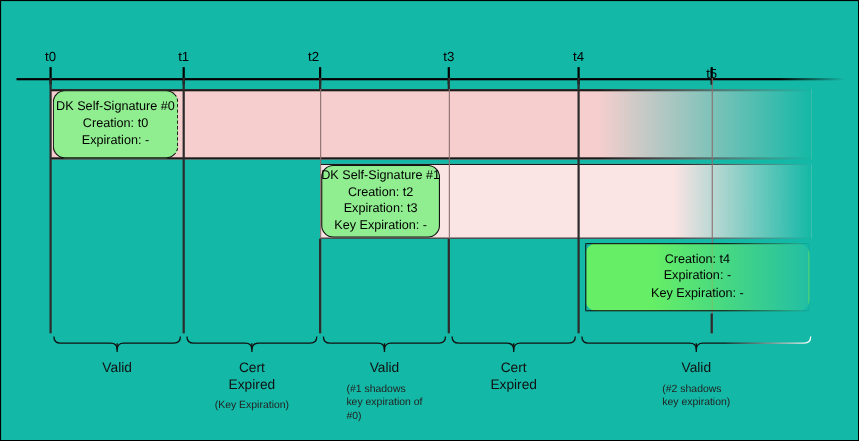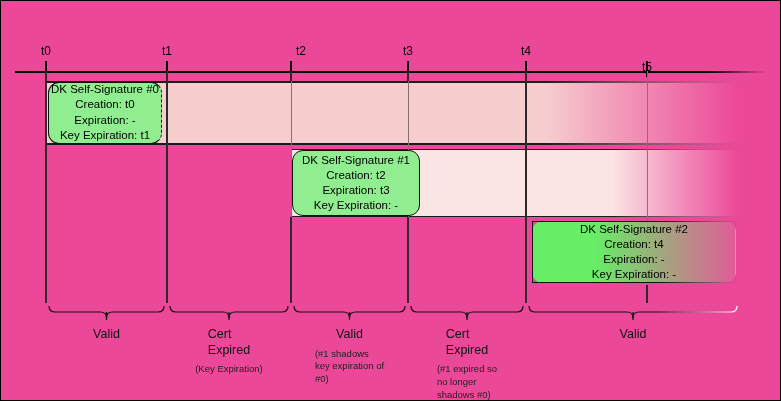--- a/index.html
+++ b/index.html
@@ -1,20 +1,20 @@
 <!DOCTYPE html>
 <html><head>
 <meta charset="utf-8">
 <style>
   html,body{margin:0;padding:0;background:#ffffff;}
   body{font-family:"Liberation Sans","DejaVu Sans",sans-serif;}
   #canvas{
     position:relative;
     width:781px;height:401px;
-    background:#ec4899;
+    background:#14b8a6;
     border:1px solid #000000;
     box-sizing:border-box;
     overflow:hidden;
   }
   .tick-label{
     position:absolute;
     font-size:12px;
     color:#000;
     line-height:1;
     white-space:nowrap;
@@ -73,21 +73,21 @@
     border-right:1.6px dashed #111;
   }
   .brace-wrap{
     position:absolute;
     display:flex;
     flex-direction:column;
     align-items:center;
   }
   .brace-wrap svg{display:block;}
   .seg-label{
-    text-align:left;
+    text-align:center;
     font-size:12.5px;
     color:#111;
     line-height:1.25;
     margin-top:2px;
     white-space:pre-line;
   }
   .seg-sub{
     font-size:9.5px;
     color:#222;
     line-height:1.35;
@@ -100,21 +100,21 @@
 
 <div id="canvas">
 
   <div class="axis-line" style="top:70px;width:753px;"></div>
 
   <div id="ticks">
       <div class="tick-label" style="left: 45px; top: 44px;">t0</div>
       <div class="tick-mark" style="left: 44px; top: 60px; height: 16px;"></div>
       <div class="tick-label" style="left: 166px; top: 44px;">t1</div>
       <div class="tick-mark" style="left: 165px; top: 60px; height: 16px;"></div>
-      <div class="tick-label" style="left: 300px; top: 44px;">t2</div>
+      <div class="tick-label" style="left: 284px; top: 44px;">t2</div>
       <div class="tick-mark" style="left: 289px; top: 60px; height: 16px;"></div>
       <div class="tick-label" style="left: 407px; top: 44px; text-align: center;">t3</div>
       <div class="tick-mark" style="left: 406px; top: 60px; height: 16px;"></div>
       <div class="tick-label" style="left: 525px; top: 44px; text-align: center;">t4</div>
       <div class="tick-mark" style="left: 524px; top: 60px; height: 16px;"></div>
       <div class="tick-label" style="left: 646px; top: 60px;">t5</div>
       <div class="tick-mark" style="left: 645px; top: 60px; height: 16px;"></div>
     </div>
 
   <div id="vlines">
@@ -130,34 +130,32 @@
       <div class="vline" style="left: 289px; top: 70px; height: 10px; z-index: 5;"></div>
       <div class="vline" style="left: 406px; top: 70px; height: 10px; z-index: 5;"></div>
     </div>
 
   <div id="bands">
       <div class="band band-solid" style="left: 45px; top: 80px; width: 692px; height: 64px; z-index: 2; background: linear-gradient(to right, rgb(246, 206, 206) 0%, rgb(246, 206, 206) 72%, rgba(255, 255, 255, 0) 100%); border-image: linear-gradient(to right, rgb(26, 26, 26) 0%, rgb(26, 26, 26) 72%, rgba(255, 255, 255, 0) 100%) 1 / 1 / 0 stretch;"></div>
       <div class="band band-dashed" style="left: 290px; top: 148px; width: 447px; height: 68px; z-index: 1; background: linear-gradient(to right, rgb(251, 228, 228) 0%, rgb(251, 228, 228) 72%, rgba(255, 255, 255, 0) 100%); border-image: linear-gradient(to right, rgb(26, 26, 26) 0%, rgb(26, 26, 26) 72%, rgba(255, 255, 255, 0) 100%) 1 / 1 / 0 stretch;"></div>
     </div>
 
   <div id="sigboxes">
-      <div class="sigbox dashed-right" style="left: 47px; top: 81px; width: 114px; height: 62px; background: rgb(144, 238, 144); justify-content: flex-end;">
+      <div class="sigbox dashed-right" style="left: 47px; top: 81px; width: 114px; height: 62px; background: rgb(144, 238, 144);">
         <span class="ln">DK Self-Signature #0</span>
         <span class="ln">Creation: t0</span>
         <span class="ln">Expiration: -</span>
-        <span class="ln">Key Expiration: t1</span>
-      </div>
-      <div class="sigbox" style="left: 291px; top: 149px; width: 128px; height: 66px; background: rgb(144, 238, 144);">
+      </div>
+      <div class="sigbox" style="left: 291px; top: 149px; width: 108px; height: 66px; background: rgb(144, 238, 144);">
         <span class="ln">DK Self-Signature #1</span>
         <span class="ln">Creation: t2</span>
         <span class="ln">Expiration: t3</span>
         <span class="ln">Key Expiration: -</span>
       </div>
       <div class="sigbox" style="left: 531px; top: 220px; width: 204px; height: 62px; background: linear-gradient(to right, rgb(102, 238, 102) 0%, rgb(102, 238, 102) 30%, rgba(144, 238, 144, 0.12) 100%); border-image: linear-gradient(to right, rgb(17, 17, 17) 0%, rgb(17, 17, 17) 62%, rgba(0, 0, 0, 0.05) 100%) 1 / 1 / 0 stretch; border-radius: 11px;">
-        <span class="ln">DK Self-Signature #2</span>
         <span class="ln">Creation: t4</span>
         <span class="ln">Expiration: -</span>
         <span class="ln">Key Expiration: -</span>
       </div>
     </div>
 
   <div id="segments">
       <div class="brace-wrap" style="left: 47px; top: 304px; width: 117px;">
         <svg width="117" height="20">
           <path d="M 1,1 q 0,6 6,6 L 52.5,7 q 6,0 6,6 q 0,-6 6,-6 L 110,7 q 6,0 6,-6" fill="none" stroke="#111" stroke-width="1.2"></path>
@@ -184,33 +182,32 @@
 key expiration of
 #0)</div>
       </div>
       <div class="brace-wrap" style="left: 409px; top: 304px; width: 114px;">
         <svg width="114" height="20">
           <path d="M 1,1 q 0,6 6,6 L 51,7 q 6,0 6,6 q 0,-6 6,-6 L 107,7 q 6,0 6,-6" fill="none" stroke="#111" stroke-width="1.2"></path>
           <path d="M 57,7 L 57,15" stroke="#111" stroke-width="1.2" fill="none"></path>
         </svg>
         <div class="seg-label">Cert
 Expired</div>
-        <div class="seg-sub">(#1 expired so
-no longer
-shadows #0)</div>
       </div>
       <div class="brace-wrap" style="left: 527px; top: 304px; width: 210px;">
         <svg width="210" height="20">
           <defs>
             <linearGradient id="fadeGrad4" x1="0" x2="1">
               <stop offset="0%" stop-color="#111"></stop>
               <stop offset="62%" stop-color="#111"></stop>
               <stop offset="100%" stop-color="#ffffff"></stop>
             </linearGradient>
           </defs>
           <path d="M 1,1 q 0,6 6,6 L 99,7 q 6,0 6,6 q 0,-6 6,-6 L 203,7 q 6,0 6,-6" fill="none" stroke="url(#fadeGrad4)" stroke-width="1.2"></path>
           <path d="M 105,7 L 105,15" stroke="#111" stroke-width="1.2" fill="none"></path>
         </svg>
         <div class="seg-label">Valid</div>
+        <div class="seg-sub">(#2 shadows
+key expiration)</div>
       </div>
     </div>
 
 </div>
 
 </body></html>

